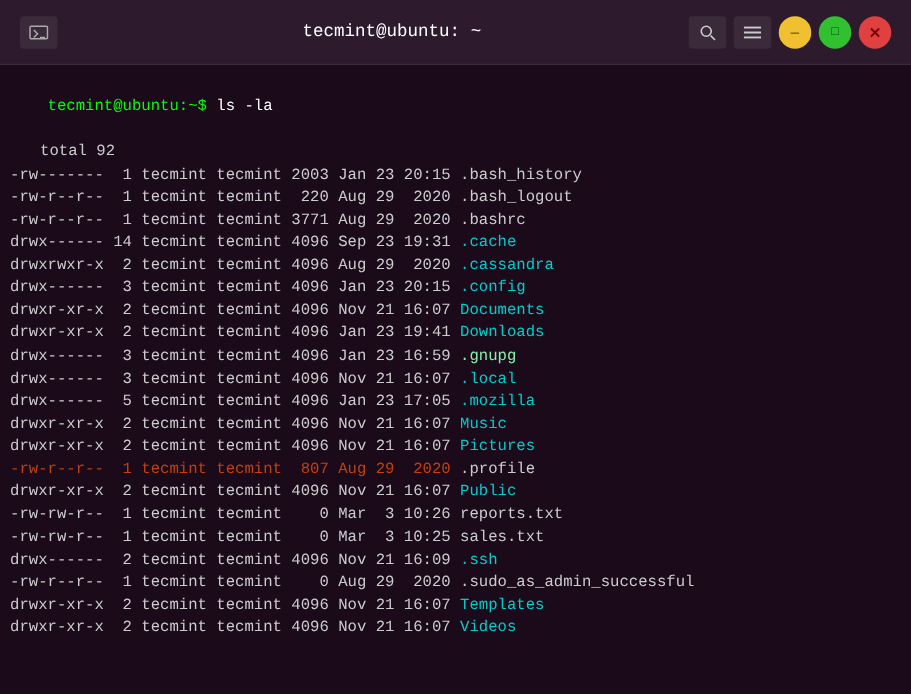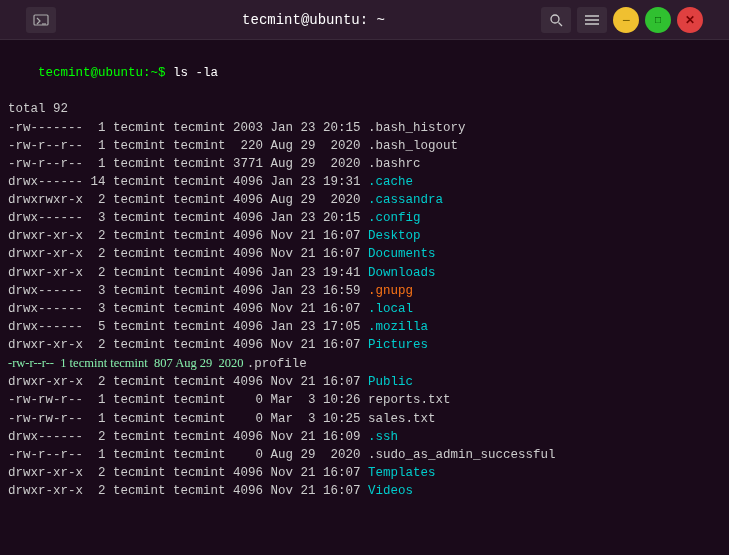--- a/index.html
+++ b/index.html
@@ -10,22 +10,22 @@
       font-family: 'Courier New', Courier, monospace;
       overflow: hidden;
     }
 
     
     .titlebar {
       display: flex;
       align-items: center;
       justify-content: space-between;
       background: #2d1b2d;
-      height: 40px;
-      padding: 0 26px;
+      height: 52px;
+      padding: 0 16px;
       border-bottom: 1px solid #3a2a3a;
     }
     .titlebar-left {
       display: flex;
       align-items: center;
       width: 60px;
     }
     .titlebar-center {
       color: #ffffff;
       font-size: 14px;
@@ -123,35 +123,35 @@
       <span style="font-size:12px;line-height:1;color:#700;font-weight:bold;">✕</span>
     </button>
   </div>
 </div>
 
 <div class="terminal">
   <div class="line">
     <span class="prompt">tecmint@ubuntu:~$ </span><span class="cmd">ls -la</span>
   </div>
   <div id="terminal-lines">
-      <div class="line" style="color: rgb(204, 204, 204);">total 92</div>
+      <div class="line" style="color: rgb(204, 204, 204); margin-left: 24px;">total 92</div>
       <div class="line"><span style="color: rgb(204, 204, 204);">-rw-------  1 tecmint tecmint 2003 Jan 23 20:15 </span><span style="color: rgb(204, 204, 204);">.bash_history</span></div>
       <div class="line"><span style="color: rgb(204, 204, 204);">-rw-r--r--  1 tecmint tecmint  220 Aug 29  2020 </span><span style="color: rgb(204, 204, 204);">.bash_logout</span></div>
       <div class="line"><span style="color: rgb(204, 204, 204);">-rw-r--r--  1 tecmint tecmint 3771 Aug 29  2020 </span><span style="color: rgb(204, 204, 204);">.bashrc</span></div>
-      <div class="line"><span style="color: rgb(204, 204, 204);">drwx------ 14 tecmint tecmint 4096 Jan 23 19:31 </span><span style="color: rgb(0, 204, 204);">.cache</span></div>
+      <div class="line"><span style="color: rgb(204, 204, 204);">drwx------ 14 tecmint tecmint 4096 Sep 23 19:31 </span><span style="color: rgb(0, 204, 204);">.cache</span></div>
       <div class="line"><span style="color: rgb(204, 204, 204);">drwxrwxr-x  2 tecmint tecmint 4096 Aug 29  2020 </span><span style="color: rgb(0, 204, 204);">.cassandra</span></div>
       <div class="line"><span style="color: rgb(204, 204, 204);">drwx------  3 tecmint tecmint 4096 Jan 23 20:15 </span><span style="color: rgb(0, 204, 204);">.config</span></div>
-      <div class="line"><span style="color: rgb(204, 204, 204);">drwxr-xr-x  2 tecmint tecmint 4096 Nov 21 16:07 </span><span style="color: rgb(0, 204, 204);">Desktop</span></div>
       <div class="line"><span style="color: rgb(204, 204, 204);">drwxr-xr-x  2 tecmint tecmint 4096 Nov 21 16:07 </span><span style="color: rgb(0, 204, 204);">Documents</span></div>
       <div class="line"><span style="color: rgb(204, 204, 204);">drwxr-xr-x  2 tecmint tecmint 4096 Jan 23 19:41 </span><span style="color: rgb(0, 204, 204);">Downloads</span></div>
-      <div class="line"><span style="color: rgb(204, 204, 204);">drwx------  3 tecmint tecmint 4096 Jan 23 16:59 </span><span style="color: #f97316; font-family: Liberation Mono, monospace;">.gnupg</span></div>
+      <div class="line"><span style="color: rgb(204, 204, 204);">drwx------  3 tecmint tecmint 4096 Jan 23 16:59 </span><span style="color: #86efac; font-family: Liberation Mono, monospace;">.gnupg</span></div>
       <div class="line"><span style="color: rgb(204, 204, 204);">drwx------  3 tecmint tecmint 4096 Nov 21 16:07 </span><span style="color: rgb(0, 204, 204);">.local</span></div>
       <div class="line"><span style="color: rgb(204, 204, 204);">drwx------  5 tecmint tecmint 4096 Jan 23 17:05 </span><span style="color: rgb(0, 204, 204);">.mozilla</span></div>
+      <div class="line"><span style="color: rgb(204, 204, 204);">drwxr-xr-x  2 tecmint tecmint 4096 Nov 21 16:07 </span><span style="color: rgb(0, 204, 204);">Music</span></div>
       <div class="line"><span style="color: rgb(204, 204, 204);">drwxr-xr-x  2 tecmint tecmint 4096 Nov 21 16:07 </span><span style="color: rgb(0, 204, 204);">Pictures</span></div>
-      <div class="line"><span style="color: #86efac; font-family: Liberation Serif, serif;">-rw-r--r--  1 tecmint tecmint  807 Aug 29  2020 </span><span style="color: rgb(204, 204, 204);">.profile</span></div>
+      <div class="line"><span style="color: #c2410c;">-rw-r--r--  1 tecmint tecmint  807 Aug 29  2020 </span><span style="color: rgb(204, 204, 204);">.profile</span></div>
       <div class="line"><span style="color: rgb(204, 204, 204);">drwxr-xr-x  2 tecmint tecmint 4096 Nov 21 16:07 </span><span style="color: rgb(0, 204, 204);">Public</span></div>
       <div class="line"><span style="color: rgb(204, 204, 204);">-rw-rw-r--  1 tecmint tecmint    0 Mar  3 10:26 </span><span style="color: rgb(204, 204, 204);">reports.txt</span></div>
       <div class="line"><span style="color: rgb(204, 204, 204);">-rw-rw-r--  1 tecmint tecmint    0 Mar  3 10:25 </span><span style="color: rgb(204, 204, 204);">sales.txt</span></div>
       <div class="line"><span style="color: rgb(204, 204, 204);">drwx------  2 tecmint tecmint 4096 Nov 21 16:09 </span><span style="color: rgb(0, 204, 204);">.ssh</span></div>
       <div class="line"><span style="color: rgb(204, 204, 204);">-rw-r--r--  1 tecmint tecmint    0 Aug 29  2020 </span><span style="color: rgb(204, 204, 204);">.sudo_as_admin_successful</span></div>
       <div class="line"><span style="color: rgb(204, 204, 204);">drwxr-xr-x  2 tecmint tecmint 4096 Nov 21 16:07 </span><span style="color: rgb(0, 204, 204); margin-top: 24px;">Templates</span></div>
       <div class="line"><span style="color: rgb(204, 204, 204);">drwxr-xr-x  2 tecmint tecmint 4096 Nov 21 16:07 </span><span style="color: rgb(0, 204, 204); text-align: right;">Videos</span></div>
       <div class="line"></div>
     </div>
 </div>

